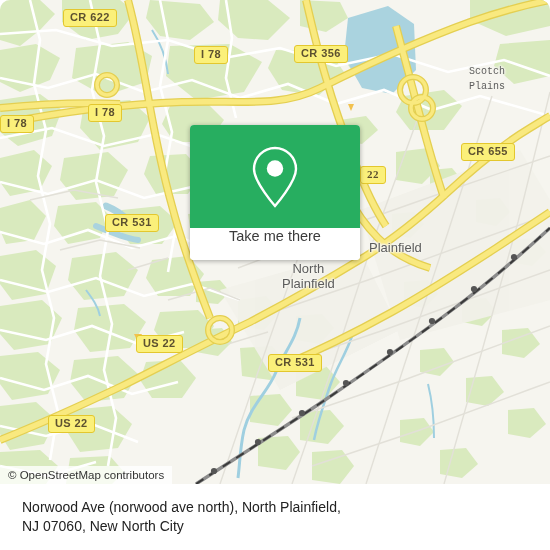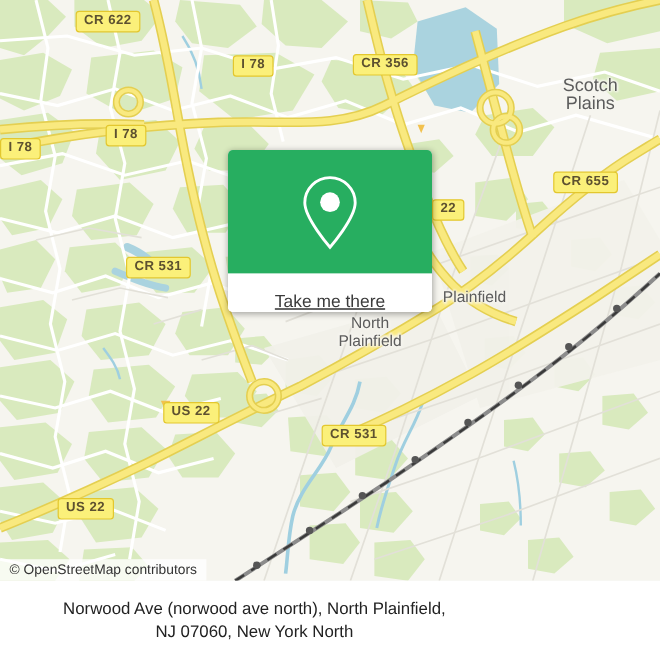--- a/index.html
+++ b/index.html
@@ -6,20 +6,21 @@
   html, body {
     width: 550px; height: 550px;
     font-family: "Liberation Sans", sans-serif;
     background: #ffffff;
     overflow: hidden;
   }
   #app {
     position: relative;
     width: 550px; height: 550px;
     overflow: hidden;
+    border-radius: 10px;
   }
 
   
   #map {
     position: absolute;
     left: 0; top: 0;
     width: 550px; height: 484px;
     background: #f6f5ef;
     overflow: hidden;
   }
@@ -69,23 +70,22 @@
     height: 103px;
     background: #27ae60;
     display: flex;
     align-items: center;
     justify-content: center;
   }
   #popup-bottom {
     height: 32px;
     background: #ffffff;
     display: flex;
-    align-items: flex-end;
+    align-items: flex-start;
     justify-content: center;
-    text-decoration: underline;
   }
   #popup-bottom span {
     color: #3b3b3b;
     font-size: 14.5px;
   }
 
   
   #osm {
     position: absolute;
     left: 0; top: 466px;
@@ -101,21 +101,20 @@
   }
 
   
   #footer {
     position: absolute;
     left: 0; top: 484px;
     width: 550px; height: 66px;
     background: #ffffff;
     display: flex;
     align-items: center;
-    text-align: center;
   }
   #footer-text {
     margin-left: 22px;
     width: 380px;
     font-size: 14px;
     line-height: 19px;
     color: #222222;
   }
 </style>
 </head>
@@ -306,29 +305,29 @@
       </g>
     </svg>
 
     <div id="shields">
         <div class="shield" style="left: 63px; top: 9px;">CR 622</div>
         <div class="shield" style="left: 194px; top: 46px;">I 78</div>
         <div class="shield" style="left: 294px; top: 45px;">CR 356</div>
         <div class="shield" style="left: 88px; top: 104px;">I 78</div>
         <div class="shield" style="left: 0px; top: 115px;">I 78</div>
         <div class="shield" style="left: 461px; top: 143px;">CR 655</div>
-        <div class="shield" style="left: 360px; top: 166px;">22</div>
+        <div class="shield" style="left: 360px; top: 166px; font-family: Liberation Serif, serif;">22</div>
         <div class="shield" style="left: 105px; top: 214px;">CR 531</div>
         <div class="shield" style="left: 136px; top: 335px;">US 22</div>
         <div class="shield" style="left: 268px; top: 354px;">CR 531</div>
         <div class="shield" style="left: 48px; top: 415px;">US 22</div>
       </div>
 
     <div id="places">
-        <div class="place" style="left: 469px; top: 64px; font-size: 15px;">Scotch
+        <div class="place" style="left: 469px; top: 64px; font-size: 10px; font-family: Liberation Mono, monospace;">Scotch
 Plains</div>
         <div class="place" style="left: 369px; top: 240px; font-size: 13px;">Plainfield</div>
         <div class="place" style="left: 239px; top: 261px; font-size: 13px; margin-left: 43px;">North
 Plainfield</div>
       </div>
 
     <div id="popup">
       <div id="popup-top">
         <svg width="54" height="66" viewBox="0 0 54 66">
           <path d="M27 4 C15.4 4 6 13.4 6 25 C6 38 27 62 27 62 C27 62 48 38 48 25
@@ -342,17 +341,17 @@
     </div>
 
     <div id="osm">
       <span>© OpenStreetMap contributors</span>
     </div>
   </div>
 
   <div id="footer">
     <div id="footer-text">
       <div>Norwood Ave (norwood ave north), North Plainfield,</div>
-      <div>NJ 07060, New York North</div>
+      <div>NJ 07060, New North City</div>
     </div>
 
   </div>
 </div>
 
 </body></html>

